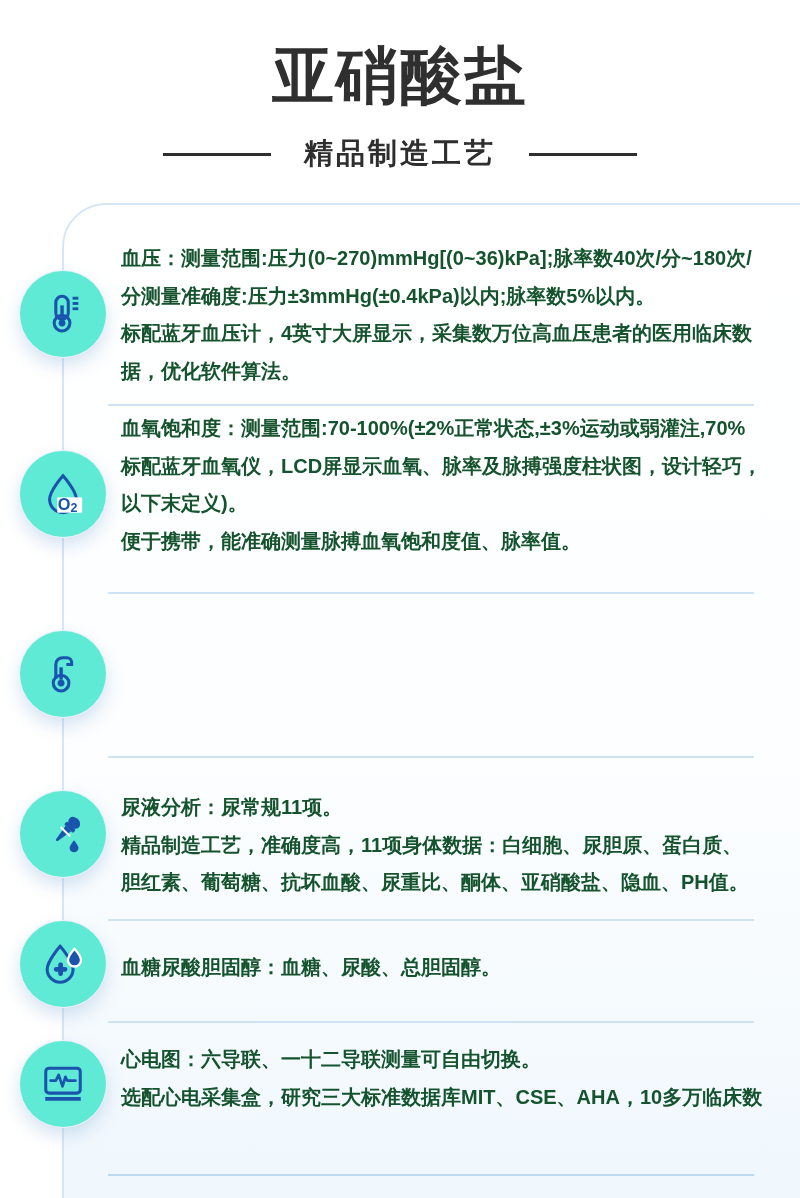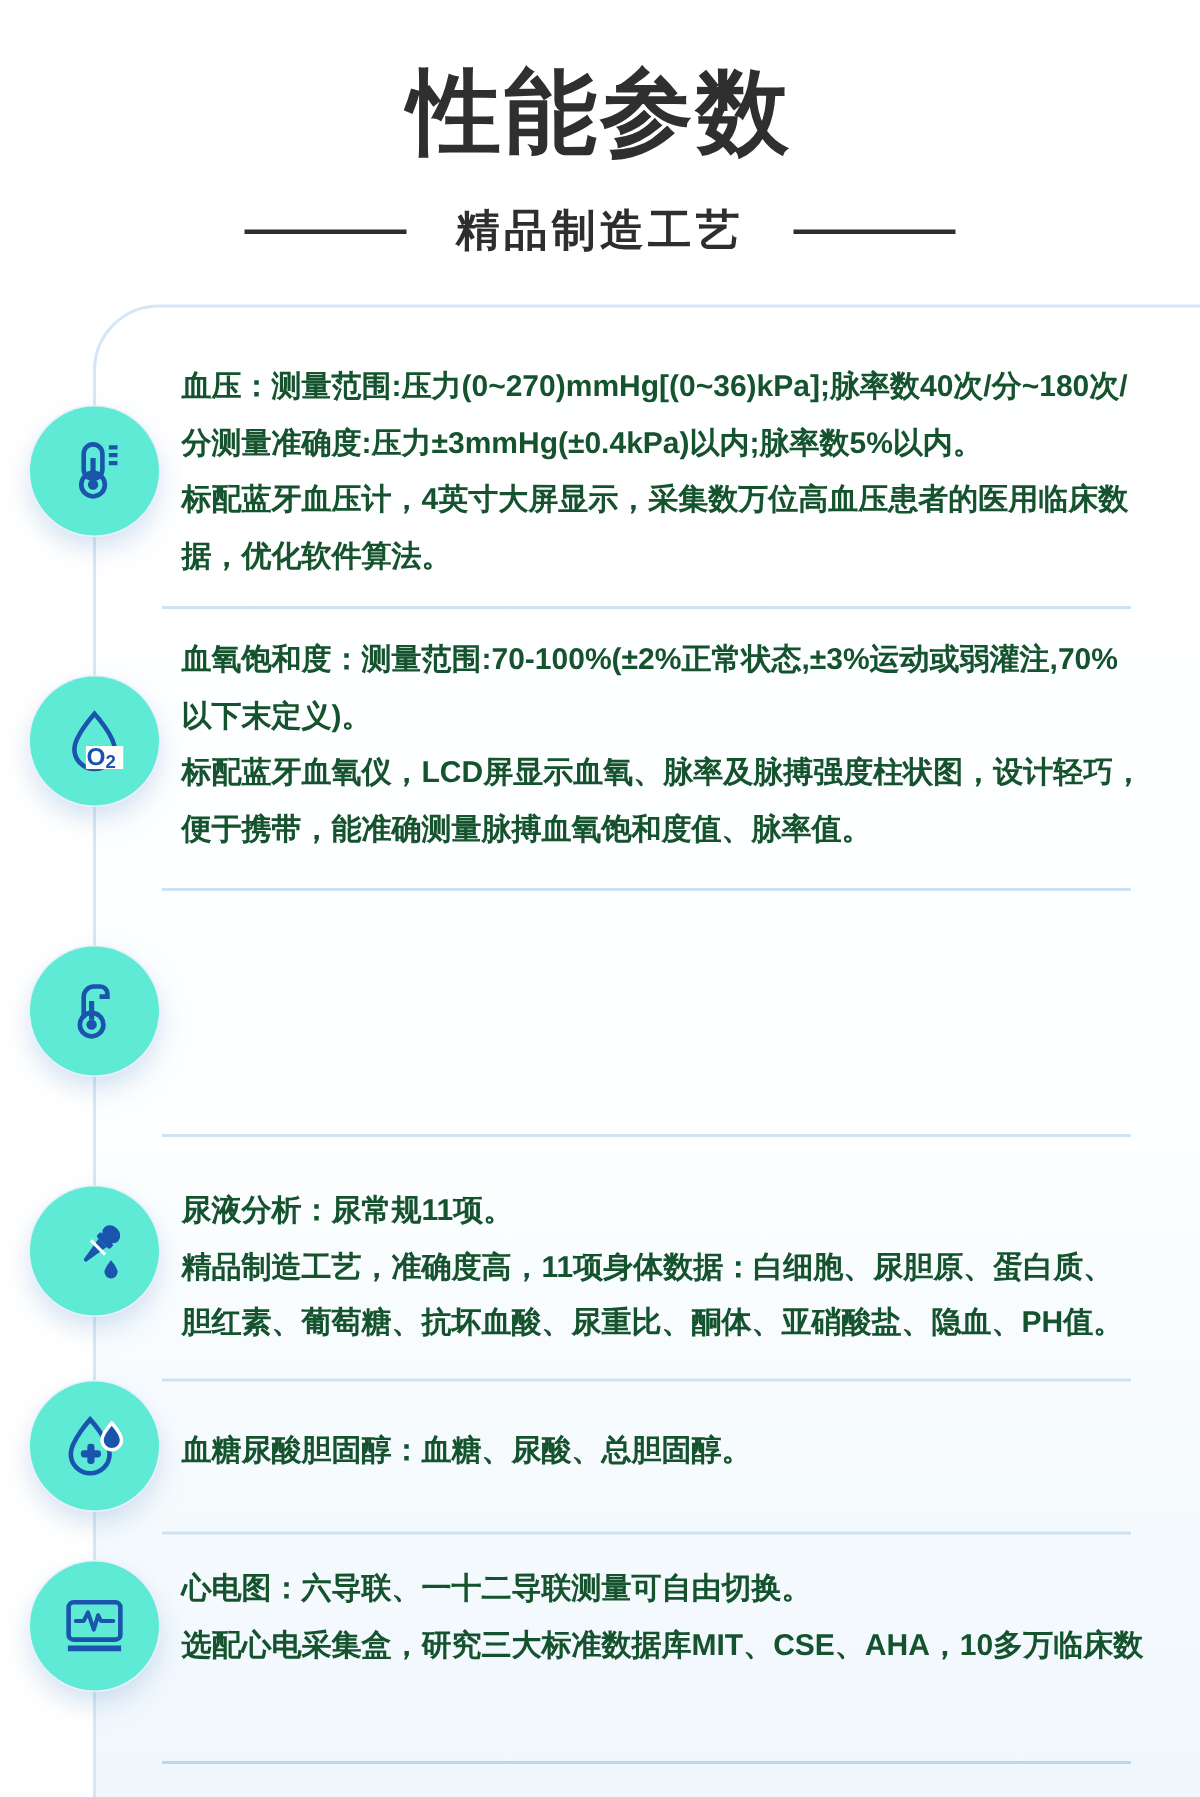--- a/index.html
+++ b/index.html
@@ -41,42 +41,42 @@
     display:flex;align-items:center;justify-content:center;
   }
   .icon-circle svg{display:block;}
   .ic{stroke:#1b54ad;fill:none;stroke-width:3.2;}
 </style>
 </head>
 <body>
 
 <div class="page">
 
-  <h1 class="page-title">性能参数</h1>
+  <h1 class="page-title">亚硝酸盐</h1>
 
   <div class="subtitle-row">
     <span class="subtitle-rule"></span>
     <span class="subtitle-text">精品制造工艺</span>
     <span class="subtitle-rule"></span>
   </div>
 
   <div class="spec-card"></div>
 
   <div class="spec-text" style="top:240px">
     <div class="spec-line">血压：测量范围:压力(0~270)mmHg[(0~36)kPa];脉率数40次/分~180次/</div>
     <div class="spec-line">分测量准确度:压力±3mmHg(±0.4kPa)以内;脉率数5%以内。</div>
     <div class="spec-line">标配蓝牙血压计，4英寸大屏显示，采集数万位高血压患者的医用临床数</div>
     <div class="spec-line">据，优化软件算法。</div>
   </div>
   <div class="divider" style="top:404px"></div>
 
-  <div class="spec-text" style="top:422px">
+  <div class="spec-text" style="top:410px">
     <div class="spec-line">血氧饱和度：测量范围:70-100%(±2%正常状态,±3%运动或弱灌注,70%</div>
+    <div class="spec-line">标配蓝牙血氧仪，LCD屏显示血氧、脉率及脉搏强度柱状图，设计轻巧，</div>
     <div class="spec-line">以下末定义)。</div>
-    <div class="spec-line">标配蓝牙血氧仪，LCD屏显示血氧、脉率及脉搏强度柱状图，设计轻巧，</div>
     <div class="spec-line">便于携带，能准确测量脉搏血氧饱和度值、脉率值。</div>
   </div>
   <div class="divider" style="top:592px"></div>
 
   <div class="divider" style="top:756px"></div>
 
   <div class="spec-text" style="top:789px">
     <div class="spec-line">尿液分析：尿常规11项。</div>
     <div class="spec-line">精品制造工艺，准确度高，11项身体数据：白细胞、尿胆原、蛋白质、</div>
     <div class="spec-line">胆红素、葡萄糖、抗坏血酸、尿重比、酮体、亚硝酸盐、隐血、PH值。</div>

